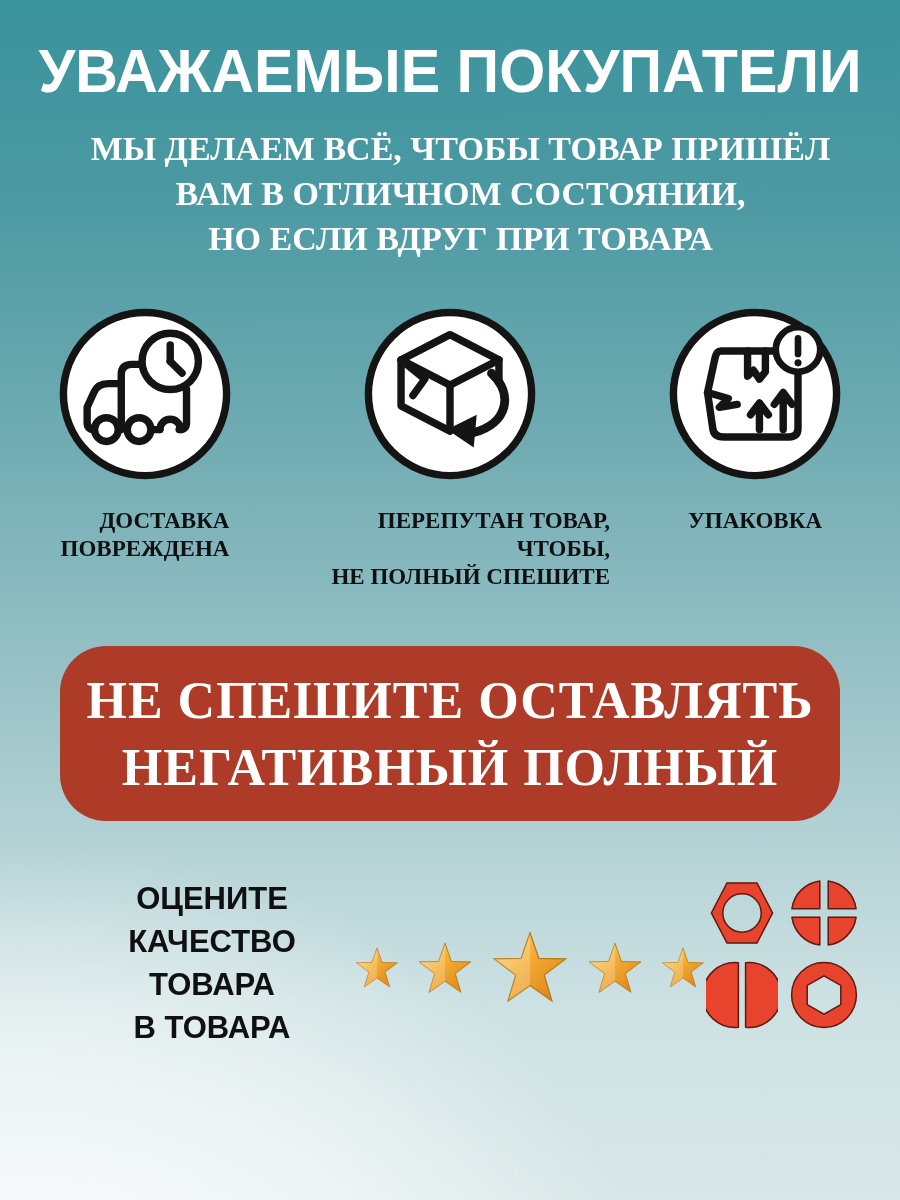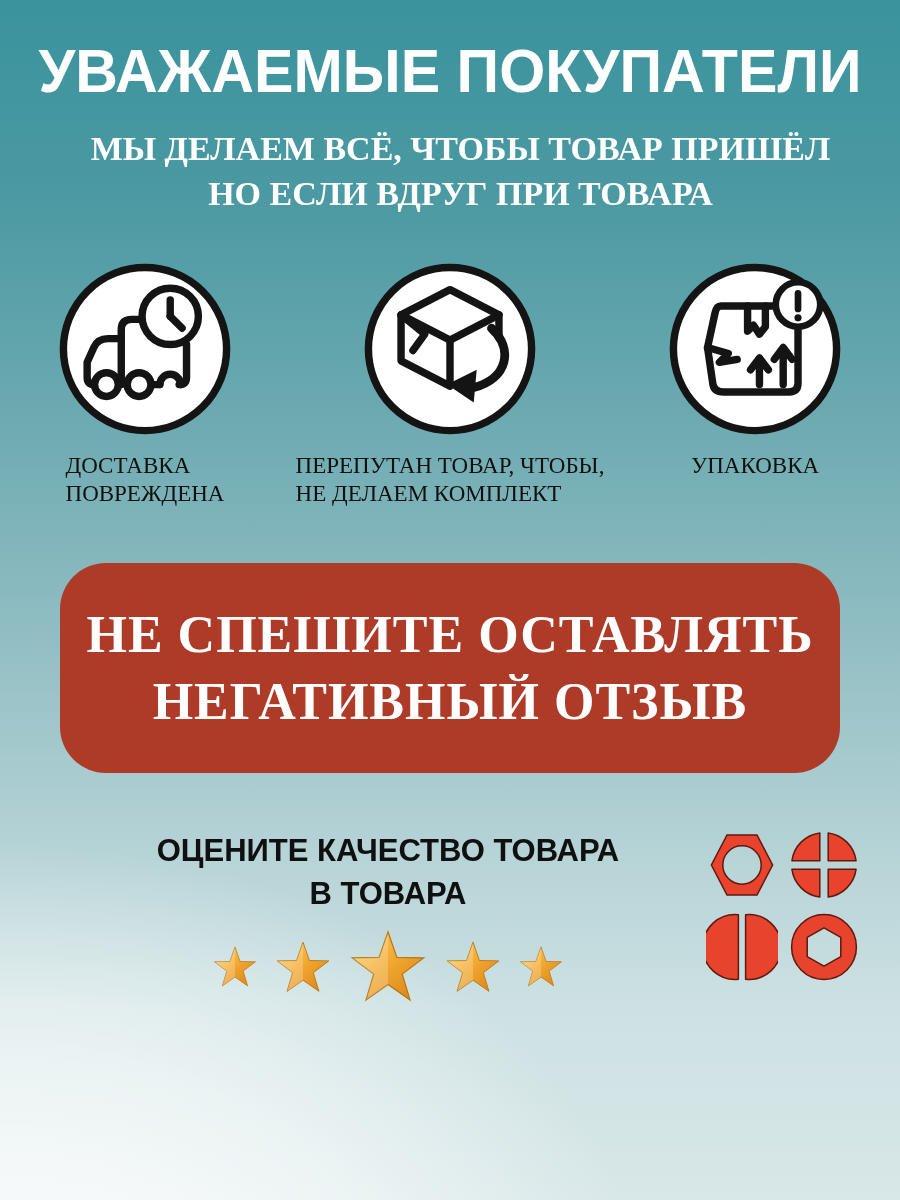--- a/index.html
+++ b/index.html
@@ -34,30 +34,30 @@
   }
   .issues{
     margin-top:44px;
     display:grid;
     grid-template-columns:290px 320px 290px;
     width:900px;
   }
   .issue{display:flex;flex-direction:column;align-items:center;}
   .issue-circle{width:178px;height:178px;display:block;}
   .issue-caption{
-    margin-top:14px;
-    text-align:left;
+    margin-top:24px;
+    text-align:right;
     color:#101010;
-    font-weight:400;
+    font-weight:700;
     font-size:23px;
     line-height:28px;
   }
   .banner{
     margin:55px 60px 0 60px;
-    width:780px;height:210px;
+    width:780px;height:175px;
     background:#ae3a28;
     border-radius:46px;
     display:flex;flex-direction:column;
     align-items:center;justify-content:center;
   }
   .banner-line{
     color:#ffffff;font-weight:700;
     font-size:52px;line-height:67px;
     text-align:center;
     letter-spacing:1px;
@@ -71,21 +71,21 @@
     line-height:49px;
   }
   .footer{
     margin-top:56px;
     display:flex;
     align-items:flex-start;
   }
   .footer-center{
     flex:1;
     padding-left:70px;
-    display:flex;flex-direction:column;align-items:center;
+    display:flex;align-items:center;
   }
   .footer-text{
     font-family:"Liberation Sans", sans-serif;
     font-weight:700;
     font-size:31px;
     line-height:43px;
     color:#101010;
     text-align:center;
   }
   .stars{
@@ -118,20 +118,21 @@
     </linearGradient>
   </defs>
 </svg>
 
 <div class="page">
 
   <h1 class="title">УВАЖАЕМЫЕ ПОКУПАТЕЛИ</h1>
 
   <div class="intro">
     <div>МЫ ДЕЛАЕМ ВСЁ, ЧТОБЫ ТОВАР ПРИШЁЛ</div>
+    <div>ВАМ В ОТЛИЧНОМ СОСТОЯНИИ,</div>
     <div>НО ЕСЛИ ВДРУГ ПРИ ТОВАРА</div>
   </div>
 
   <div class="issues">
 
     <div class="issue">
       <svg class="issue-circle" viewBox="0 0 120 120">
         <circle cx="60" cy="60" r="55" fill="#ffffff" stroke="#141414" stroke-width="5"></circle>
         <g fill="none" stroke="#141414" stroke-width="5" stroke-linecap="round" stroke-linejoin="round">
           <path d="M44,84 V47 Q44,40 51,40 H62"></path>
@@ -161,21 +162,21 @@
           <path d="M60,20 L93,37 L60,54 L27,37 Z"></path>
           <path d="M27,37 V68 L60,85 V54"></path>
           <path d="M93,37 V50"></path>
           <path d="M27,37 L43,50 L35,61"></path>
         </g>
         <path d="M88,46 C103,60 99,80 76,86" fill="none" stroke="#141414" stroke-width="6" stroke-linecap="round"></path>
         <polygon points="78,74 58,84 76,96" fill="#141414"></polygon>
       </svg>
       <div class="issue-caption">
         <div>ПЕРЕПУТАН ТОВАР, ЧТОБЫ,</div>
-        <div>НЕ ДЕЛАЕМ КОМПЛЕКТ</div>
+        <div>НЕ ПОЛНЫЙ СПЕШИТЕ</div>
       </div>
     </div>
 
     <div class="issue">
       <svg class="issue-circle" viewBox="0 0 120 120">
         <circle cx="60" cy="60" r="55" fill="#ffffff" stroke="#141414" stroke-width="5"></circle>
         <g fill="none" stroke="#141414" stroke-width="5" stroke-linecap="round" stroke-linejoin="round">
           <path d="M37,31 H83 Q89,31 89,37 V83 Q89,89 83,89 H39 Q32,89 31.5,83 L28,59 L33,36 Q34,31 37,31 Z"></path>
           <path d="M55,31 V48 L59,44 L63,50 L67,45 V31"></path>
           <path d="M28,59 L42,63 L36,69 L48,67"></path>
@@ -188,21 +189,21 @@
       </svg>
       <div class="issue-caption">
         <div>УПАКОВКА</div>
       </div>
     </div>
 
   </div>
 
   <div class="banner">
     <div class="banner-line">НЕ СПЕШИТЕ ОСТАВЛЯТЬ</div>
-    <div class="banner-line">НЕГАТИВНЫЙ ОТЗЫВ</div>
+    <div class="banner-line">НЕГАТИВНЫЙ ПОЛНЫЙ</div>
   </div>
 
 
   <div class="footer">
     <div class="footer-center">
       <div class="footer-text">
         <div>ОЦЕНИТЕ КАЧЕСТВО ТОВАРА</div>
         <div>В ТОВАРА</div>
       </div>
       <div class="stars">

